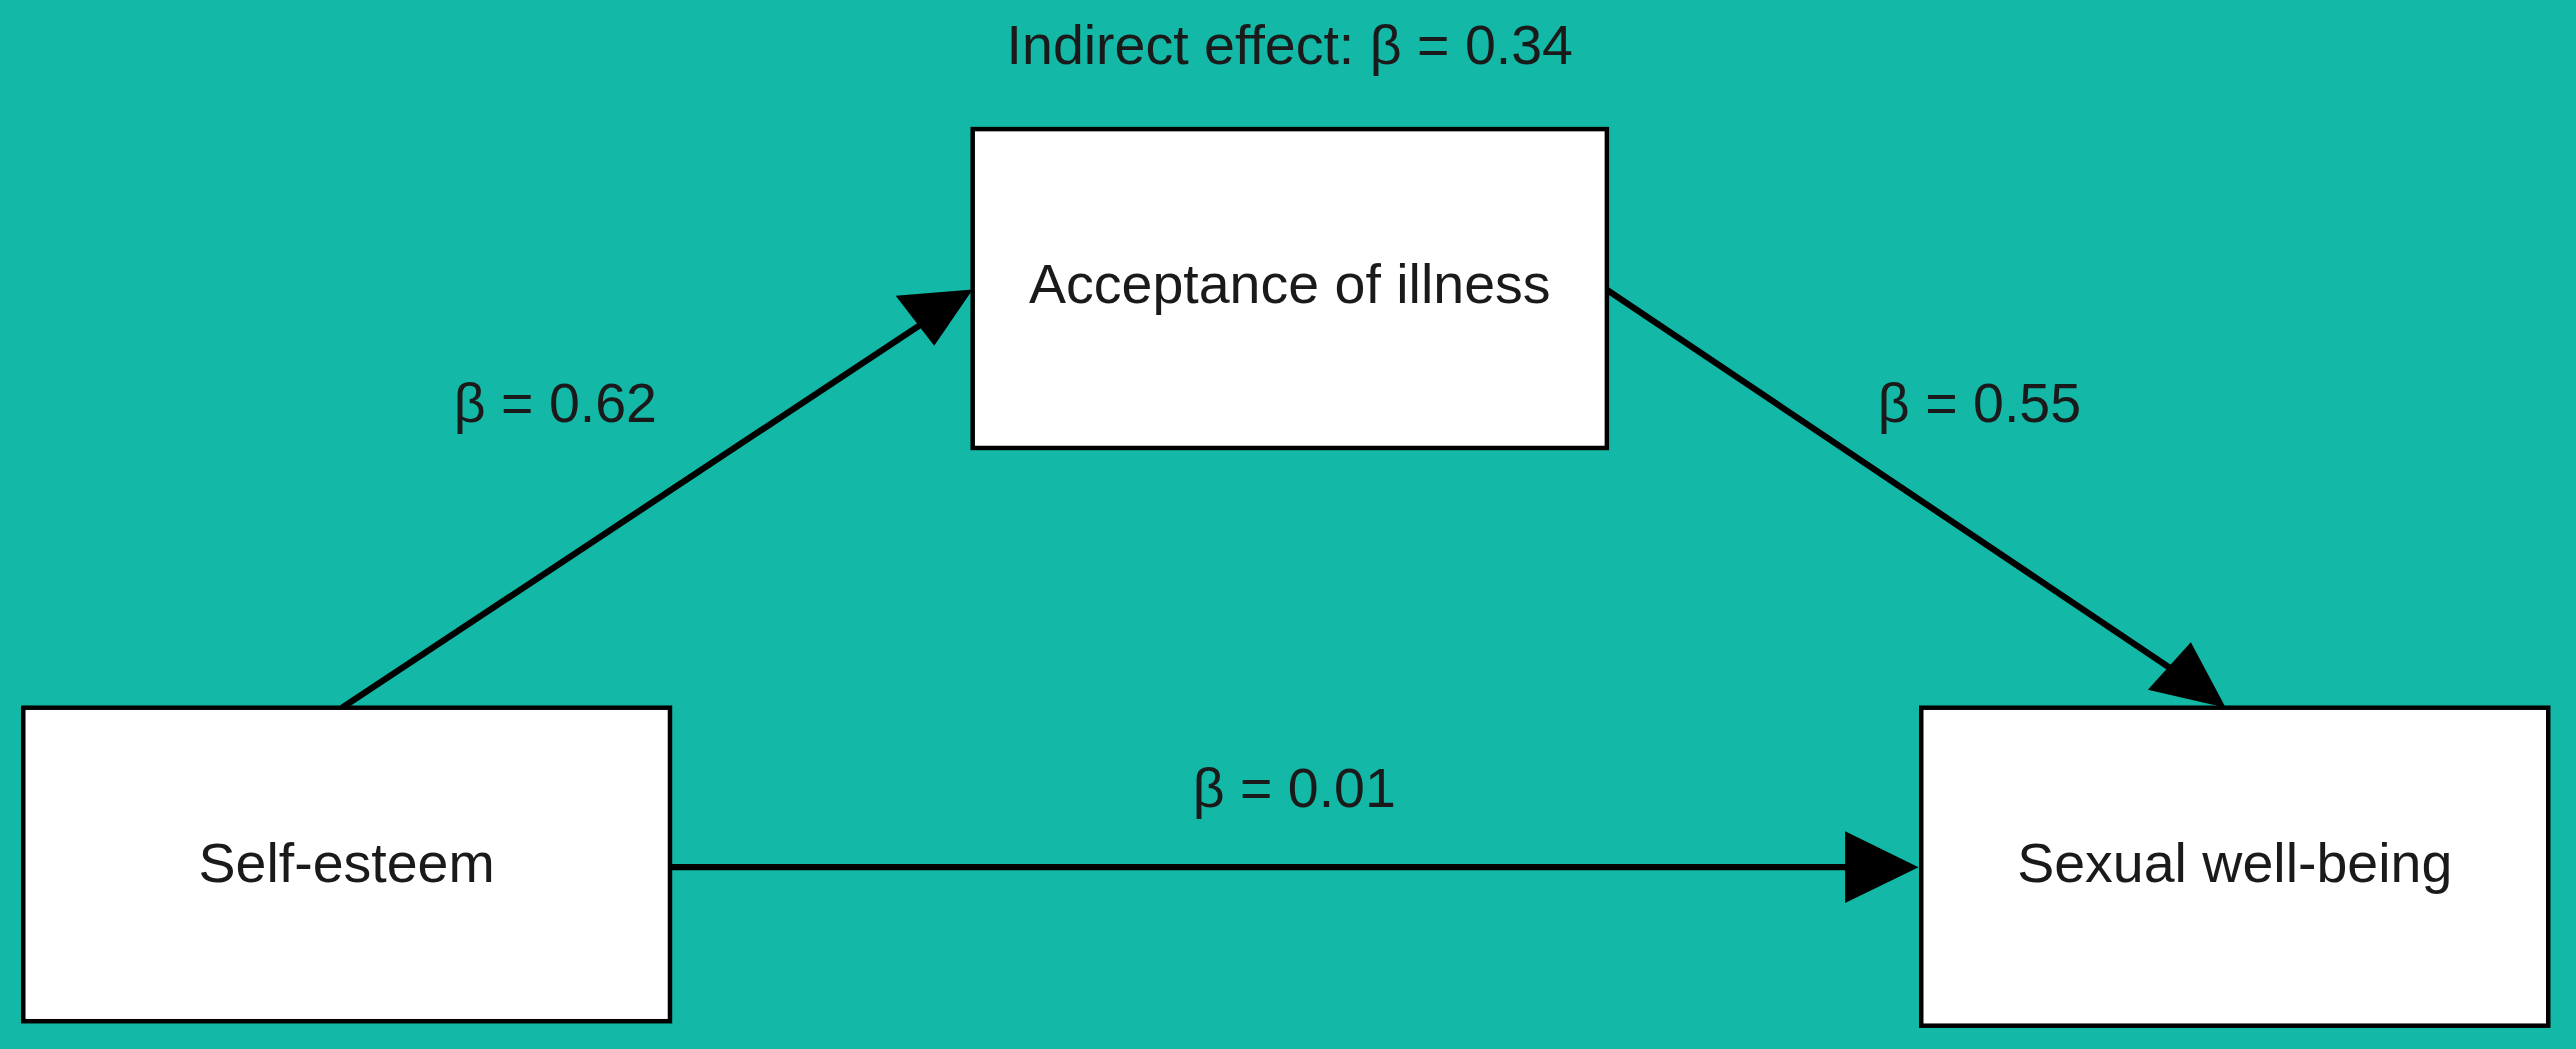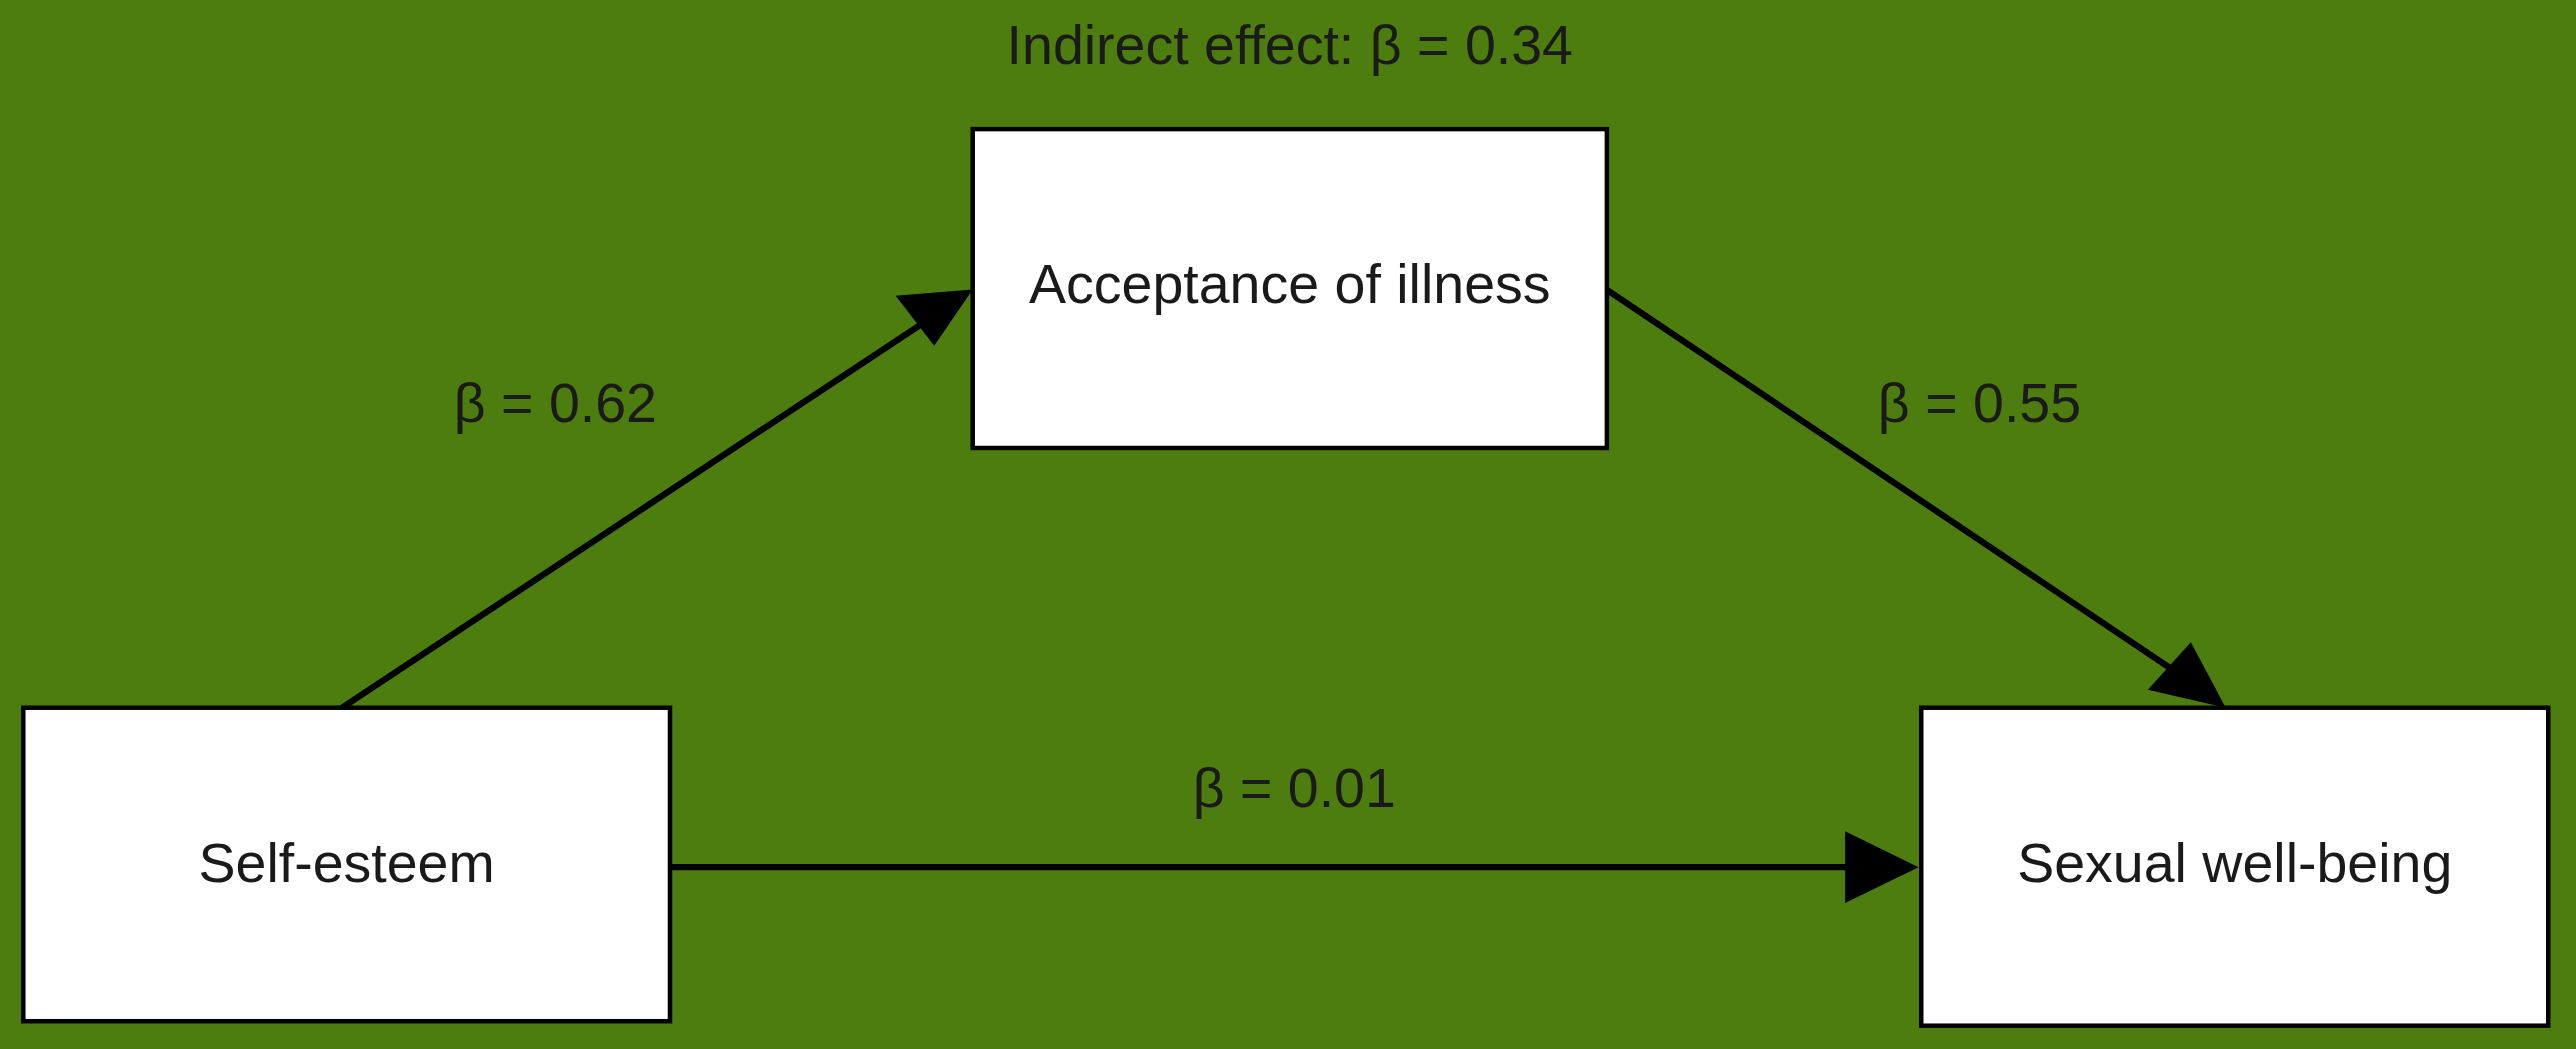--- a/index.html
+++ b/index.html
@@ -8,21 +8,21 @@
     padding: 0;
     background: #ffffff;
   }
   body {
     font-family: "Liberation Sans", sans-serif;
   }
   #canvas {
     position: relative;
     width: 2576px;
     height: 1050px;
-    background: #4d7c0f;
+    background: #14b8a6;
     overflow: hidden;
   }
   #diagram-svg {
     position: absolute;
     left: 0;
     top: 0;
     width: 2576px;
     height: 1050px;
     display: block;
   }

